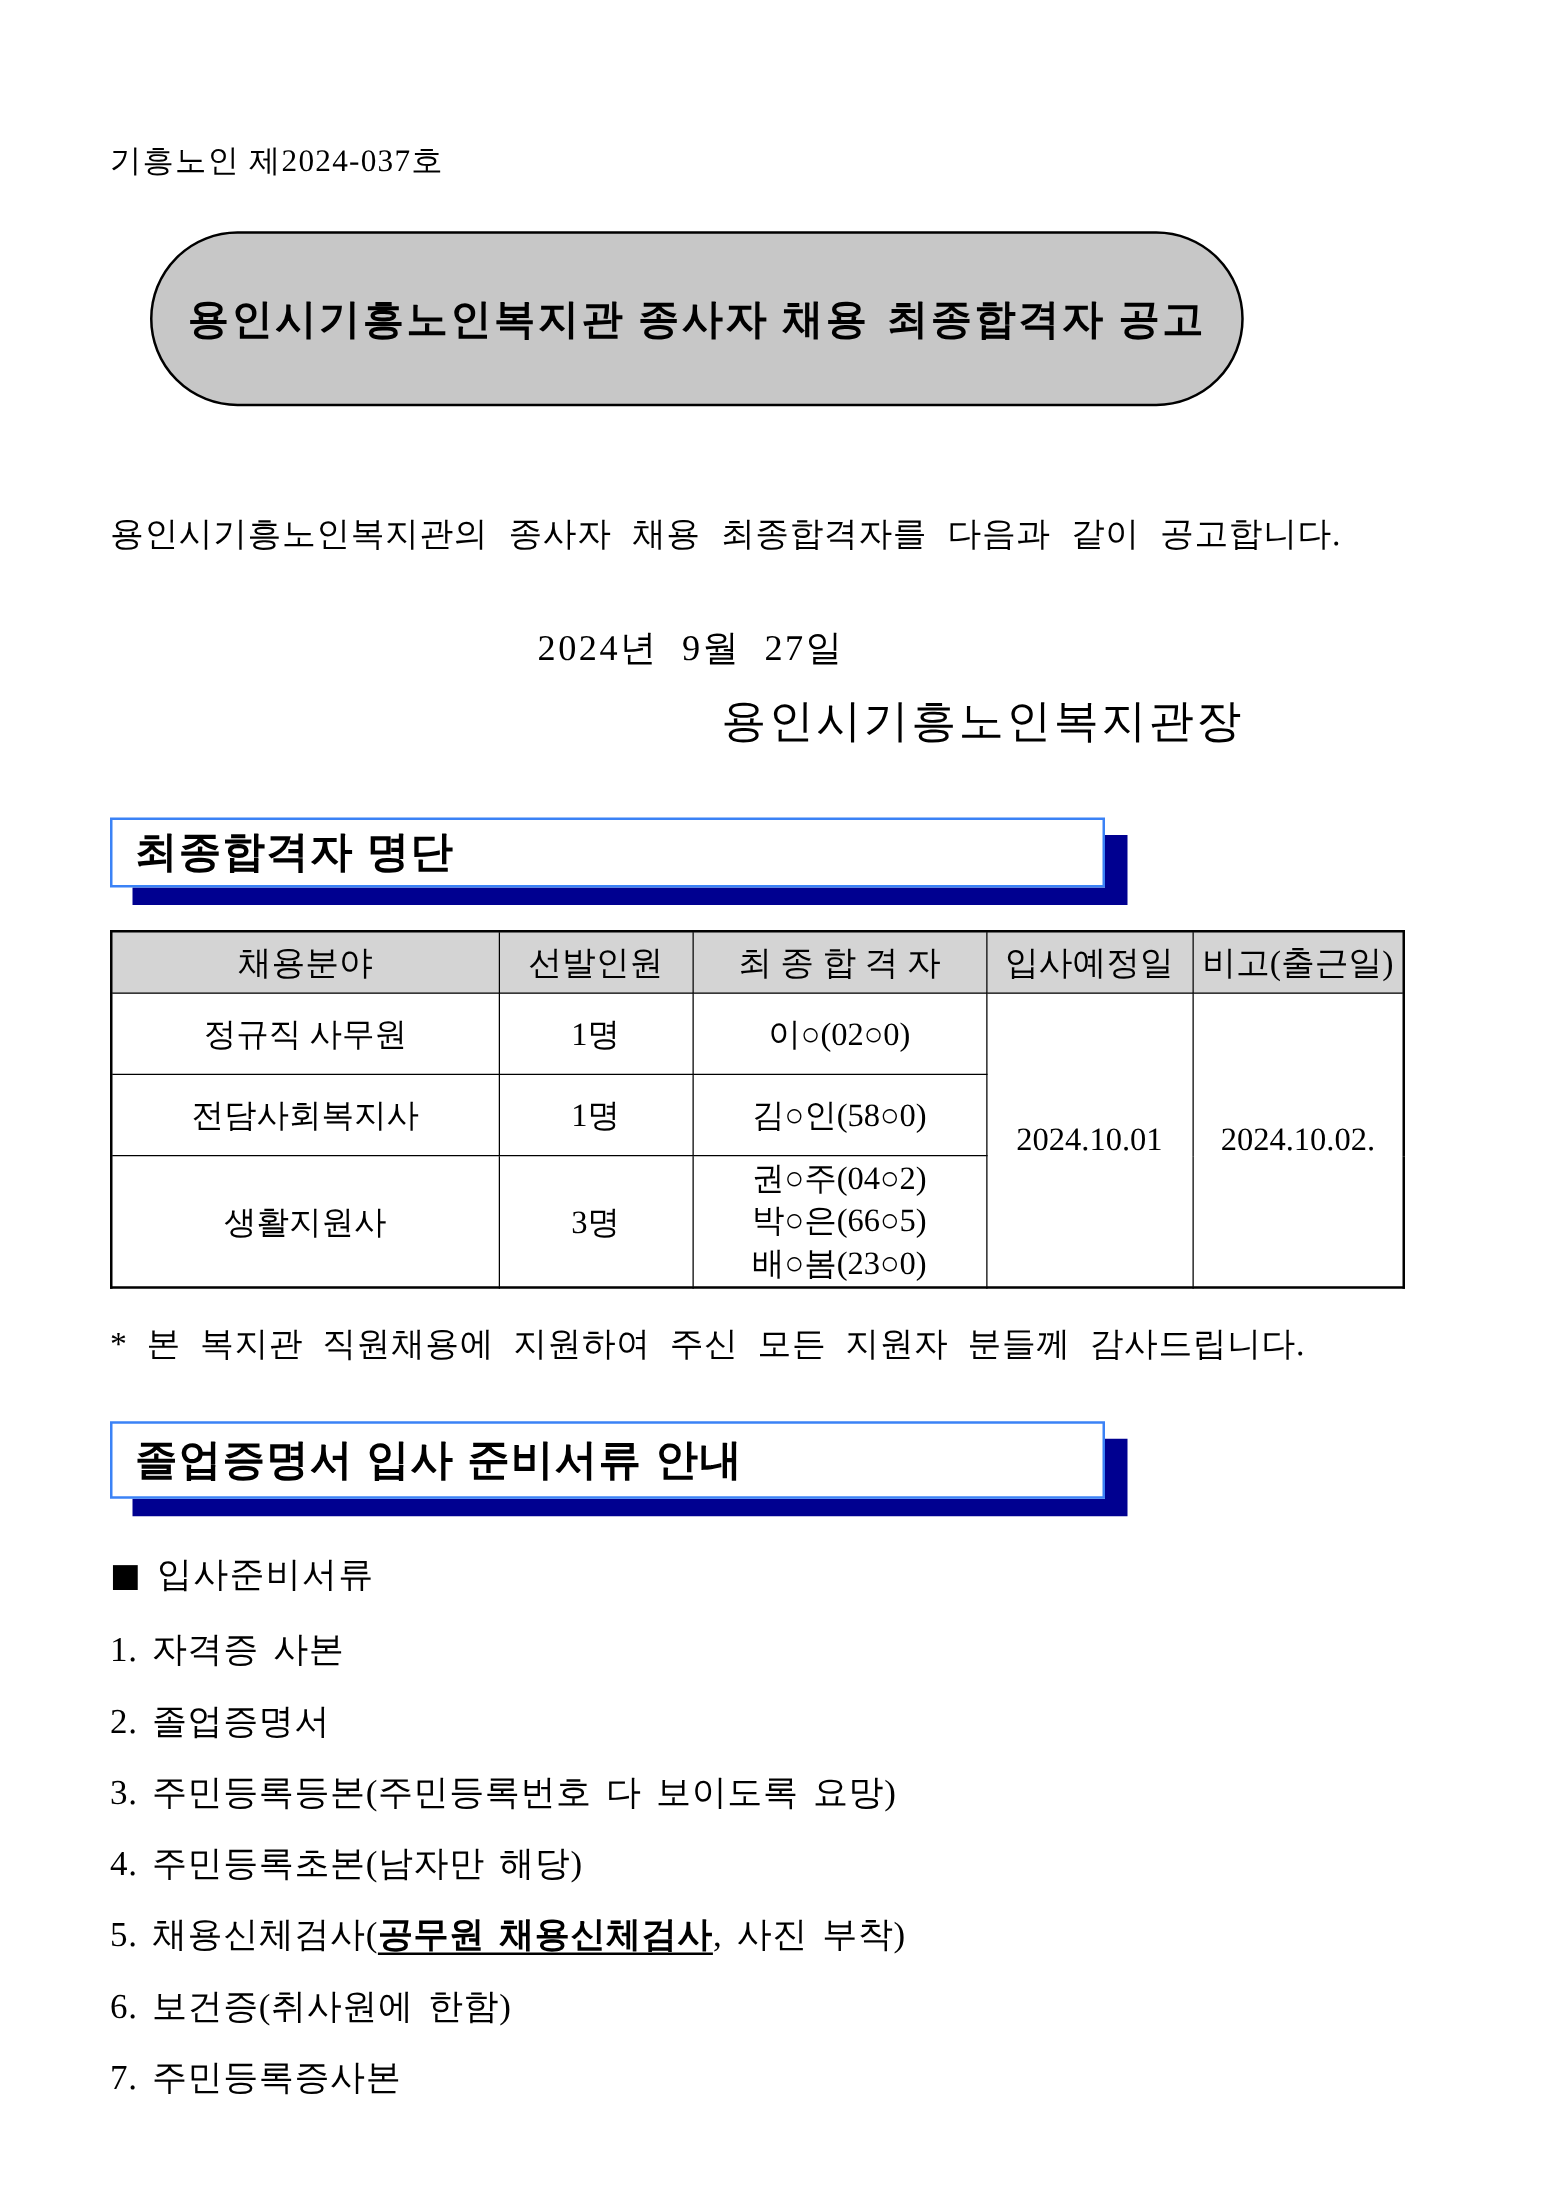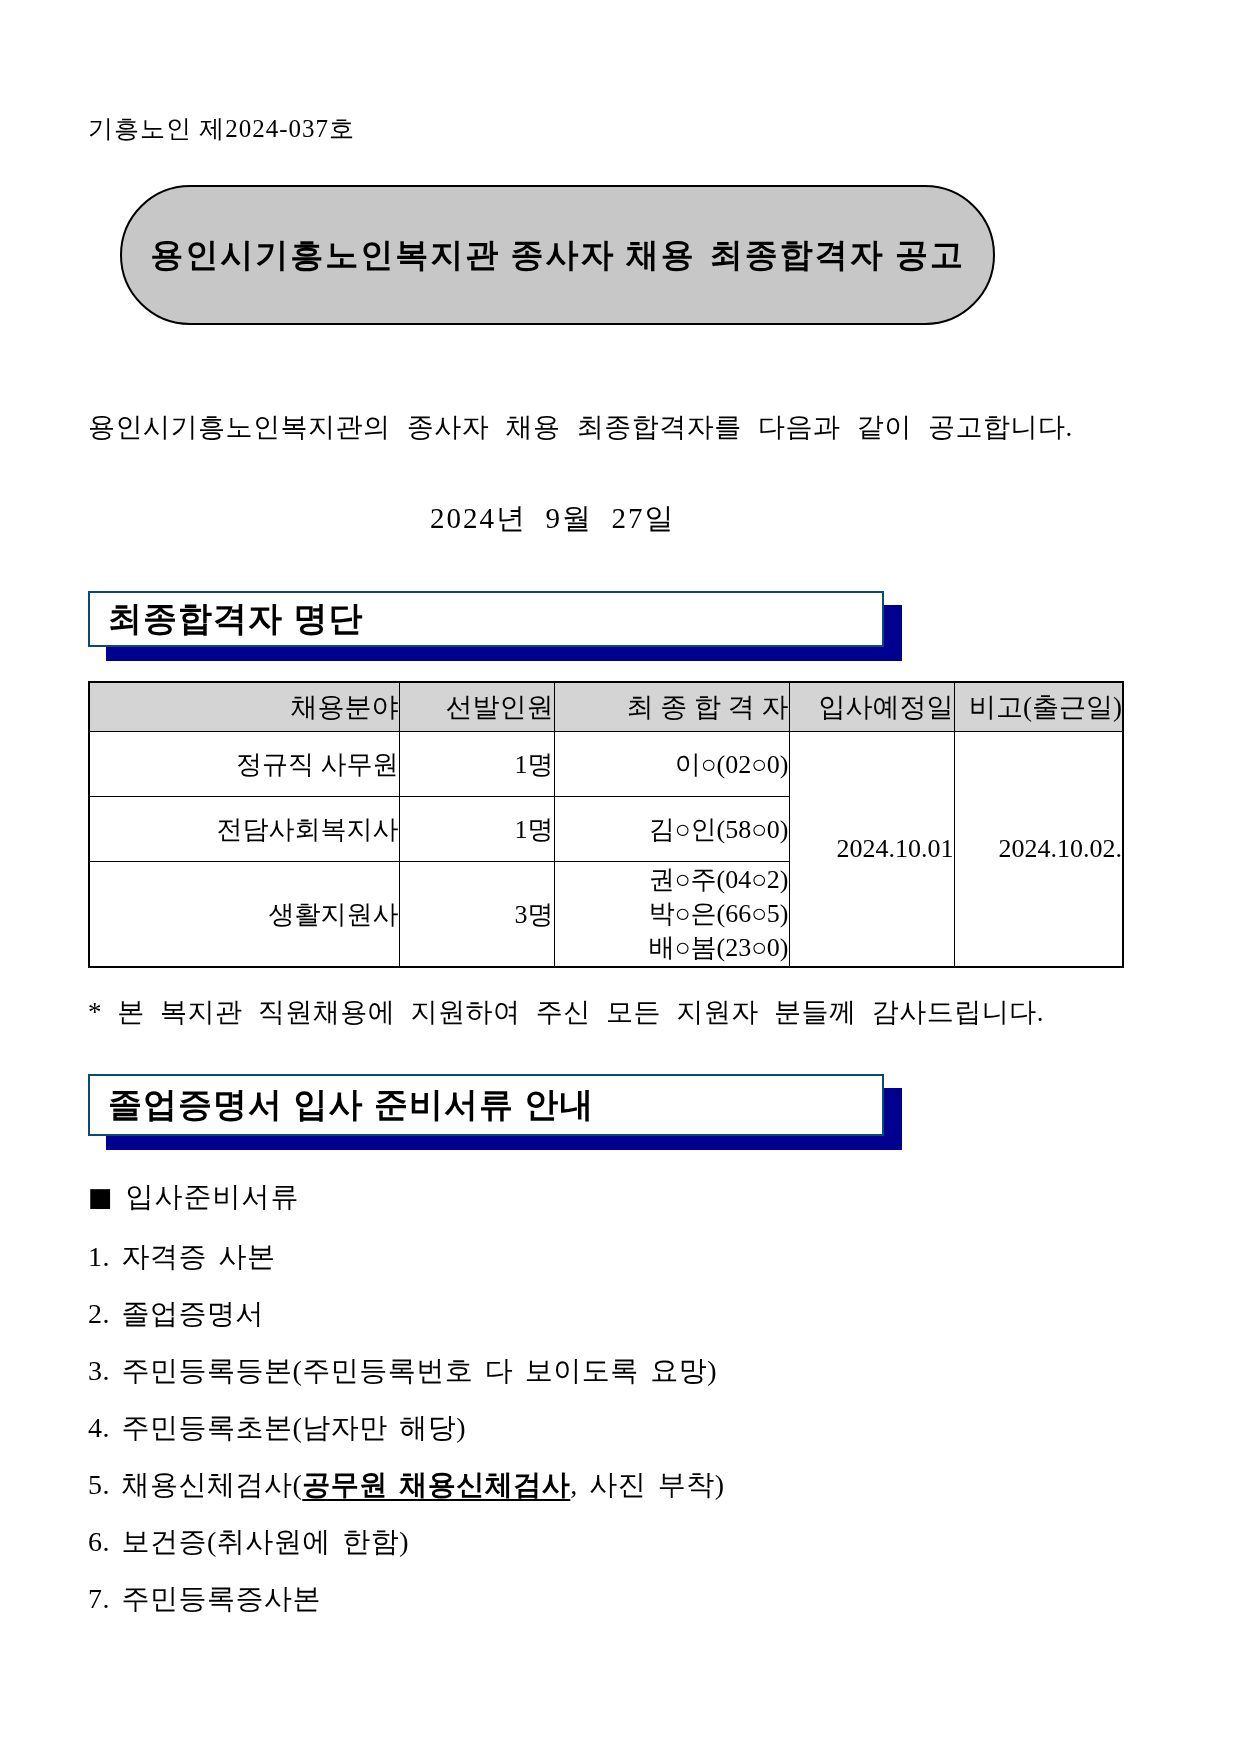--- a/index.html
+++ b/index.html
@@ -53,21 +53,21 @@
     text-align:right;
     font-size:36px;
     letter-spacing:2px;
   }
 
   .section-header{
     position:relative;
     margin-top:52px;
     width:796px;
     background:#fff;
-    border:2px solid #0c4a6e;
+    border:2px solid #3b82f6;
     box-shadow:18px 14px 0 #000090;
     display:flex;align-items:center;
     padding-left:18px;
     box-sizing:border-box;
   }
   .section-header.first{height:56px;}
   .section-header.second{height:62px;margin-top:44px;}
   .section-header .title{
     font-family:"Liberation Sans","DejaVu Sans",sans-serif;
     font-weight:bold;
@@ -78,21 +78,21 @@
   table.pass-table{
     margin-top:34px;
     border-collapse:collapse;
     border:2px solid #000;
     table-layout:fixed;
     width:1034px;
   }
   table.pass-table th,
   table.pass-table td{
     border:1.5px solid #000;
-    text-align:right;
+    text-align:center;
     vertical-align:middle;
     font-weight:normal;
     font-size:26px;
     padding:0;
   }
   table.pass-table thead th{
     background:#d4d4d4;
     height:48px;
     font-size:27px;
   }
@@ -144,20 +144,21 @@
 
   <div class="banner">
     <div class="line">용인시기흥노인복지관 종사자 채용</div>
     <div class="line">최종합격자 공고</div>
   </div>
 
   <div class="intro">용인시기흥노인복지관의 종사자 채용 최종합격자를 다음과 같이 공고합니다.</div>
 
   <div class="date-line">2024년  9월  27일</div>
 
+  <div class="signer-line">용인시기흥노인복지관장</div>
 
   <div class="section-header first">
     <span class="title">최종합격자 명단</span>
   </div>
 
   <table class="pass-table">
     <colgroup>
       <col style="width:310px">
       <col style="width:155px">
       <col style="width:235px">

